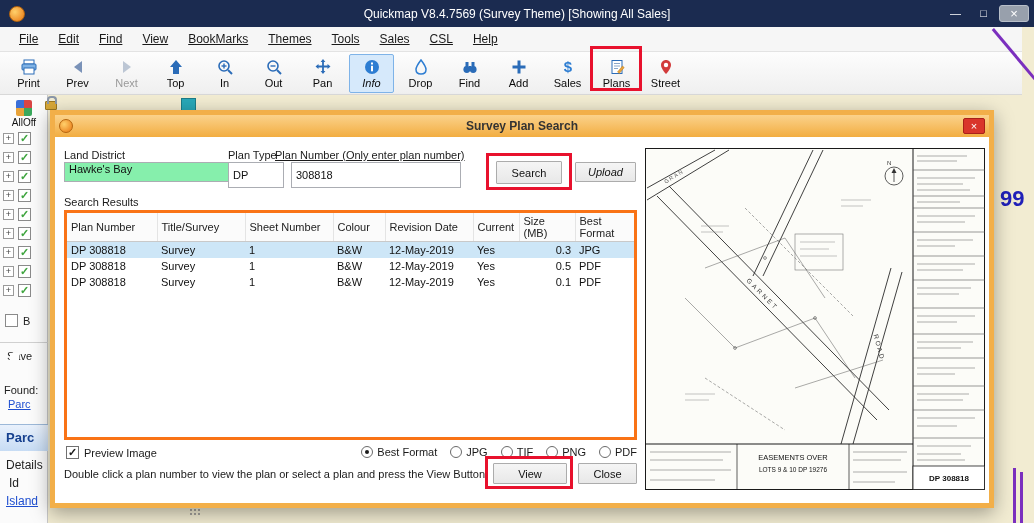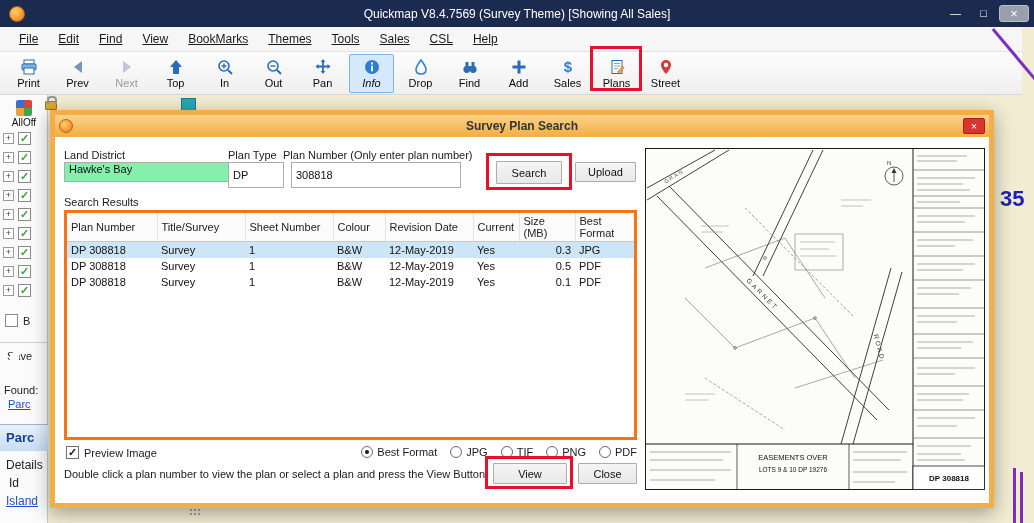--- a/index.html
+++ b/index.html
@@ -138,21 +138,21 @@
   
   .hl { position:absolute; border:3px solid var(--annotation-red,#E8112D); z-index:20; }
   .hl-plans  { left:590px; top:46px;  width:52px; height:45px; }
   .hl-search { left:486px; top:153px; width:86px; height:37px; }
   .hl-view   { left:485px; top:456px; width:88px; height:33px; }
 </style>
 </head>
 <body>
 
 <div class="map-area"></div>
-<div class="parcel-79">35</div>
+<div class="parcel-79">99</div>
 <div class="purple-diag"></div>
 <div class="purple-v1"></div>
 <div class="purple-v2"></div>
 <div class="grip">
     <i></i>
     <i></i>
     <i></i>
     <i></i>
     <i></i>
     <i></i>
@@ -384,30 +384,30 @@
 
 <div class="dialog">
   <div class="dlg-header">
     <span class="dlg-icon"></span>
     <span class="dlg-title">Survey Plan Search</span>
     <span class="dlg-close">×</span>
   </div>
 
   <span class="fld-label" style="left:9px; top:34px;">Land District</span>
   <span class="fld-label" style="left:173px; top:34px;">Plan Type</span>
-  <span class="fld-label" style="left:228px; top:34px;">Plan Number (Only enter plan number)</span>
+  <span class="fld-label" style="left:220px; top:34px;text-decoration:underline;">Plan Number (Only enter plan number)</span>
 
   <div class="combo">
     <span class="combo-text">Hawke's Bay</span>
     <span class="combo-arrow">▼</span>
   </div>
   <input class="txt" style="left: 173px; top: 47px; width: 56px;" value="DP">
   <input class="txt" style="left: 236px; top: 47px; width: 170px;" value="308818">
   <button class="btn" style="left:441px; top:46px; width:66px; height:23px;">Search</button>
-  <button class="btn" style="left:520px; top:47px; width:61px; height:20px;">Upload</button>
+  <button class="btn" style="left:520px; top:47px; width:61px; height:20px;font-style:italic;">Upload</button>
 
   <span class="results-label">Search Results</span>
 
   <div class="table-wrap">
     <table class="results">
       <colgroup>
         <col style="width:90px">
           <col style="width:88px">
           <col style="width:88px">
           <col style="width:52px">

